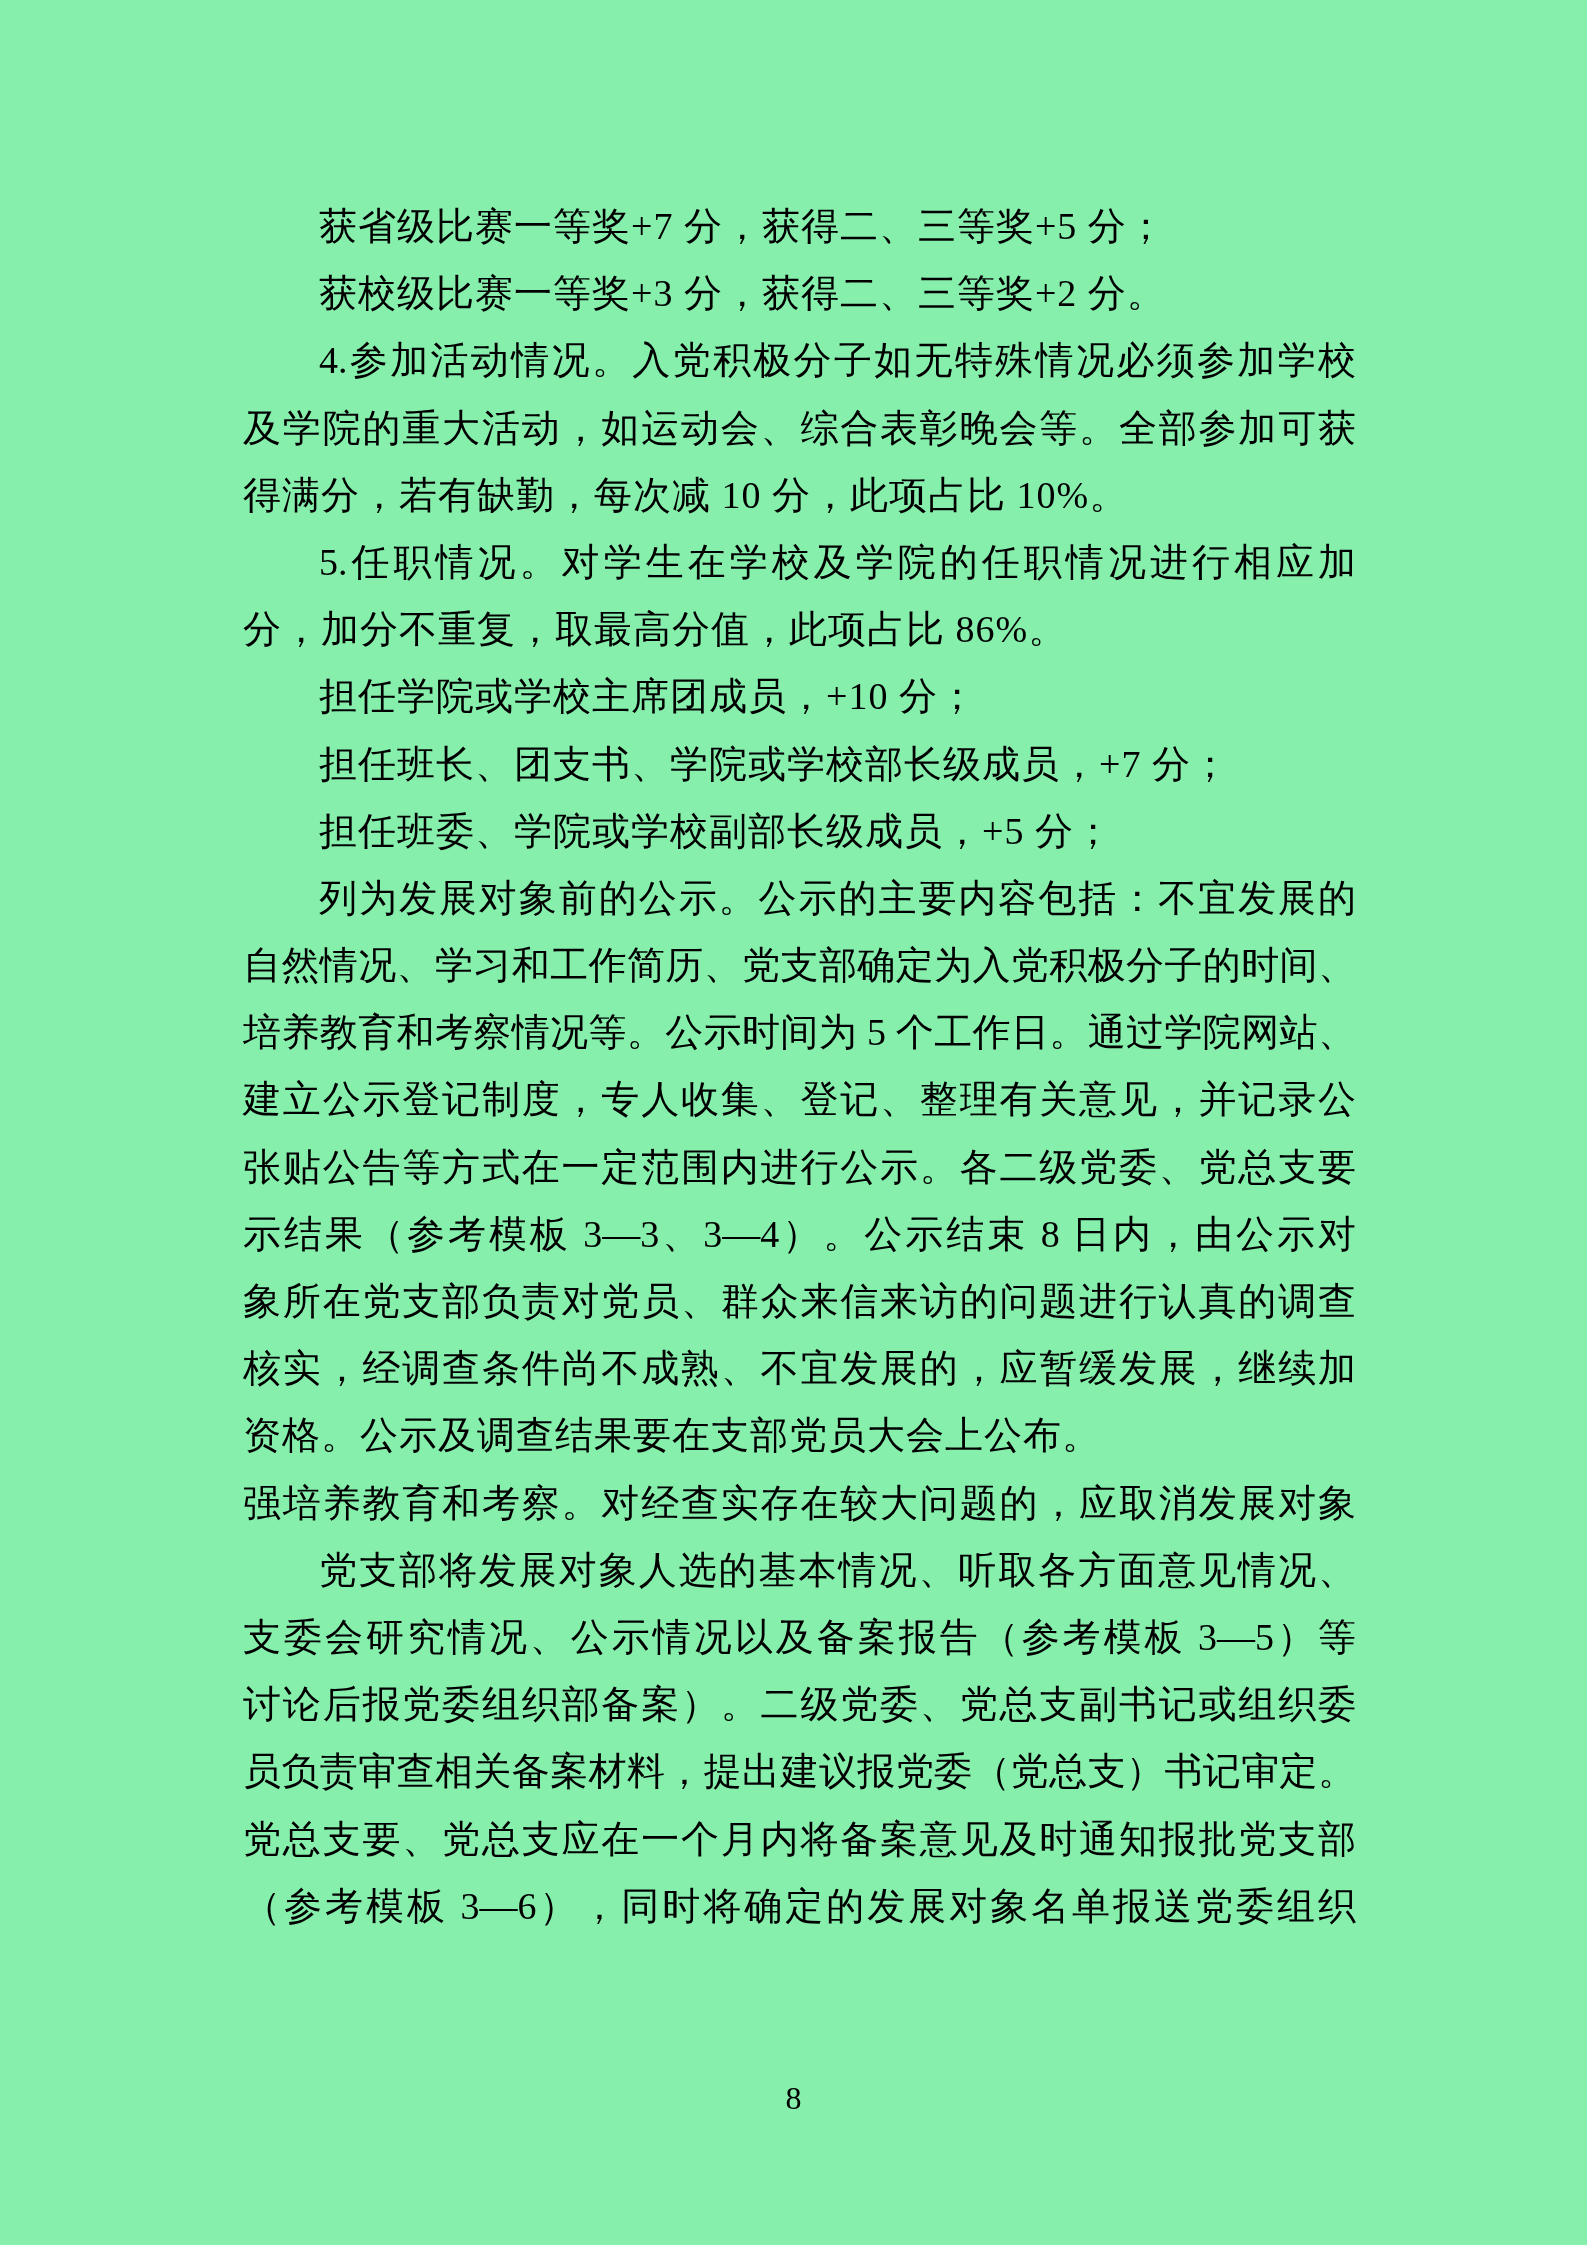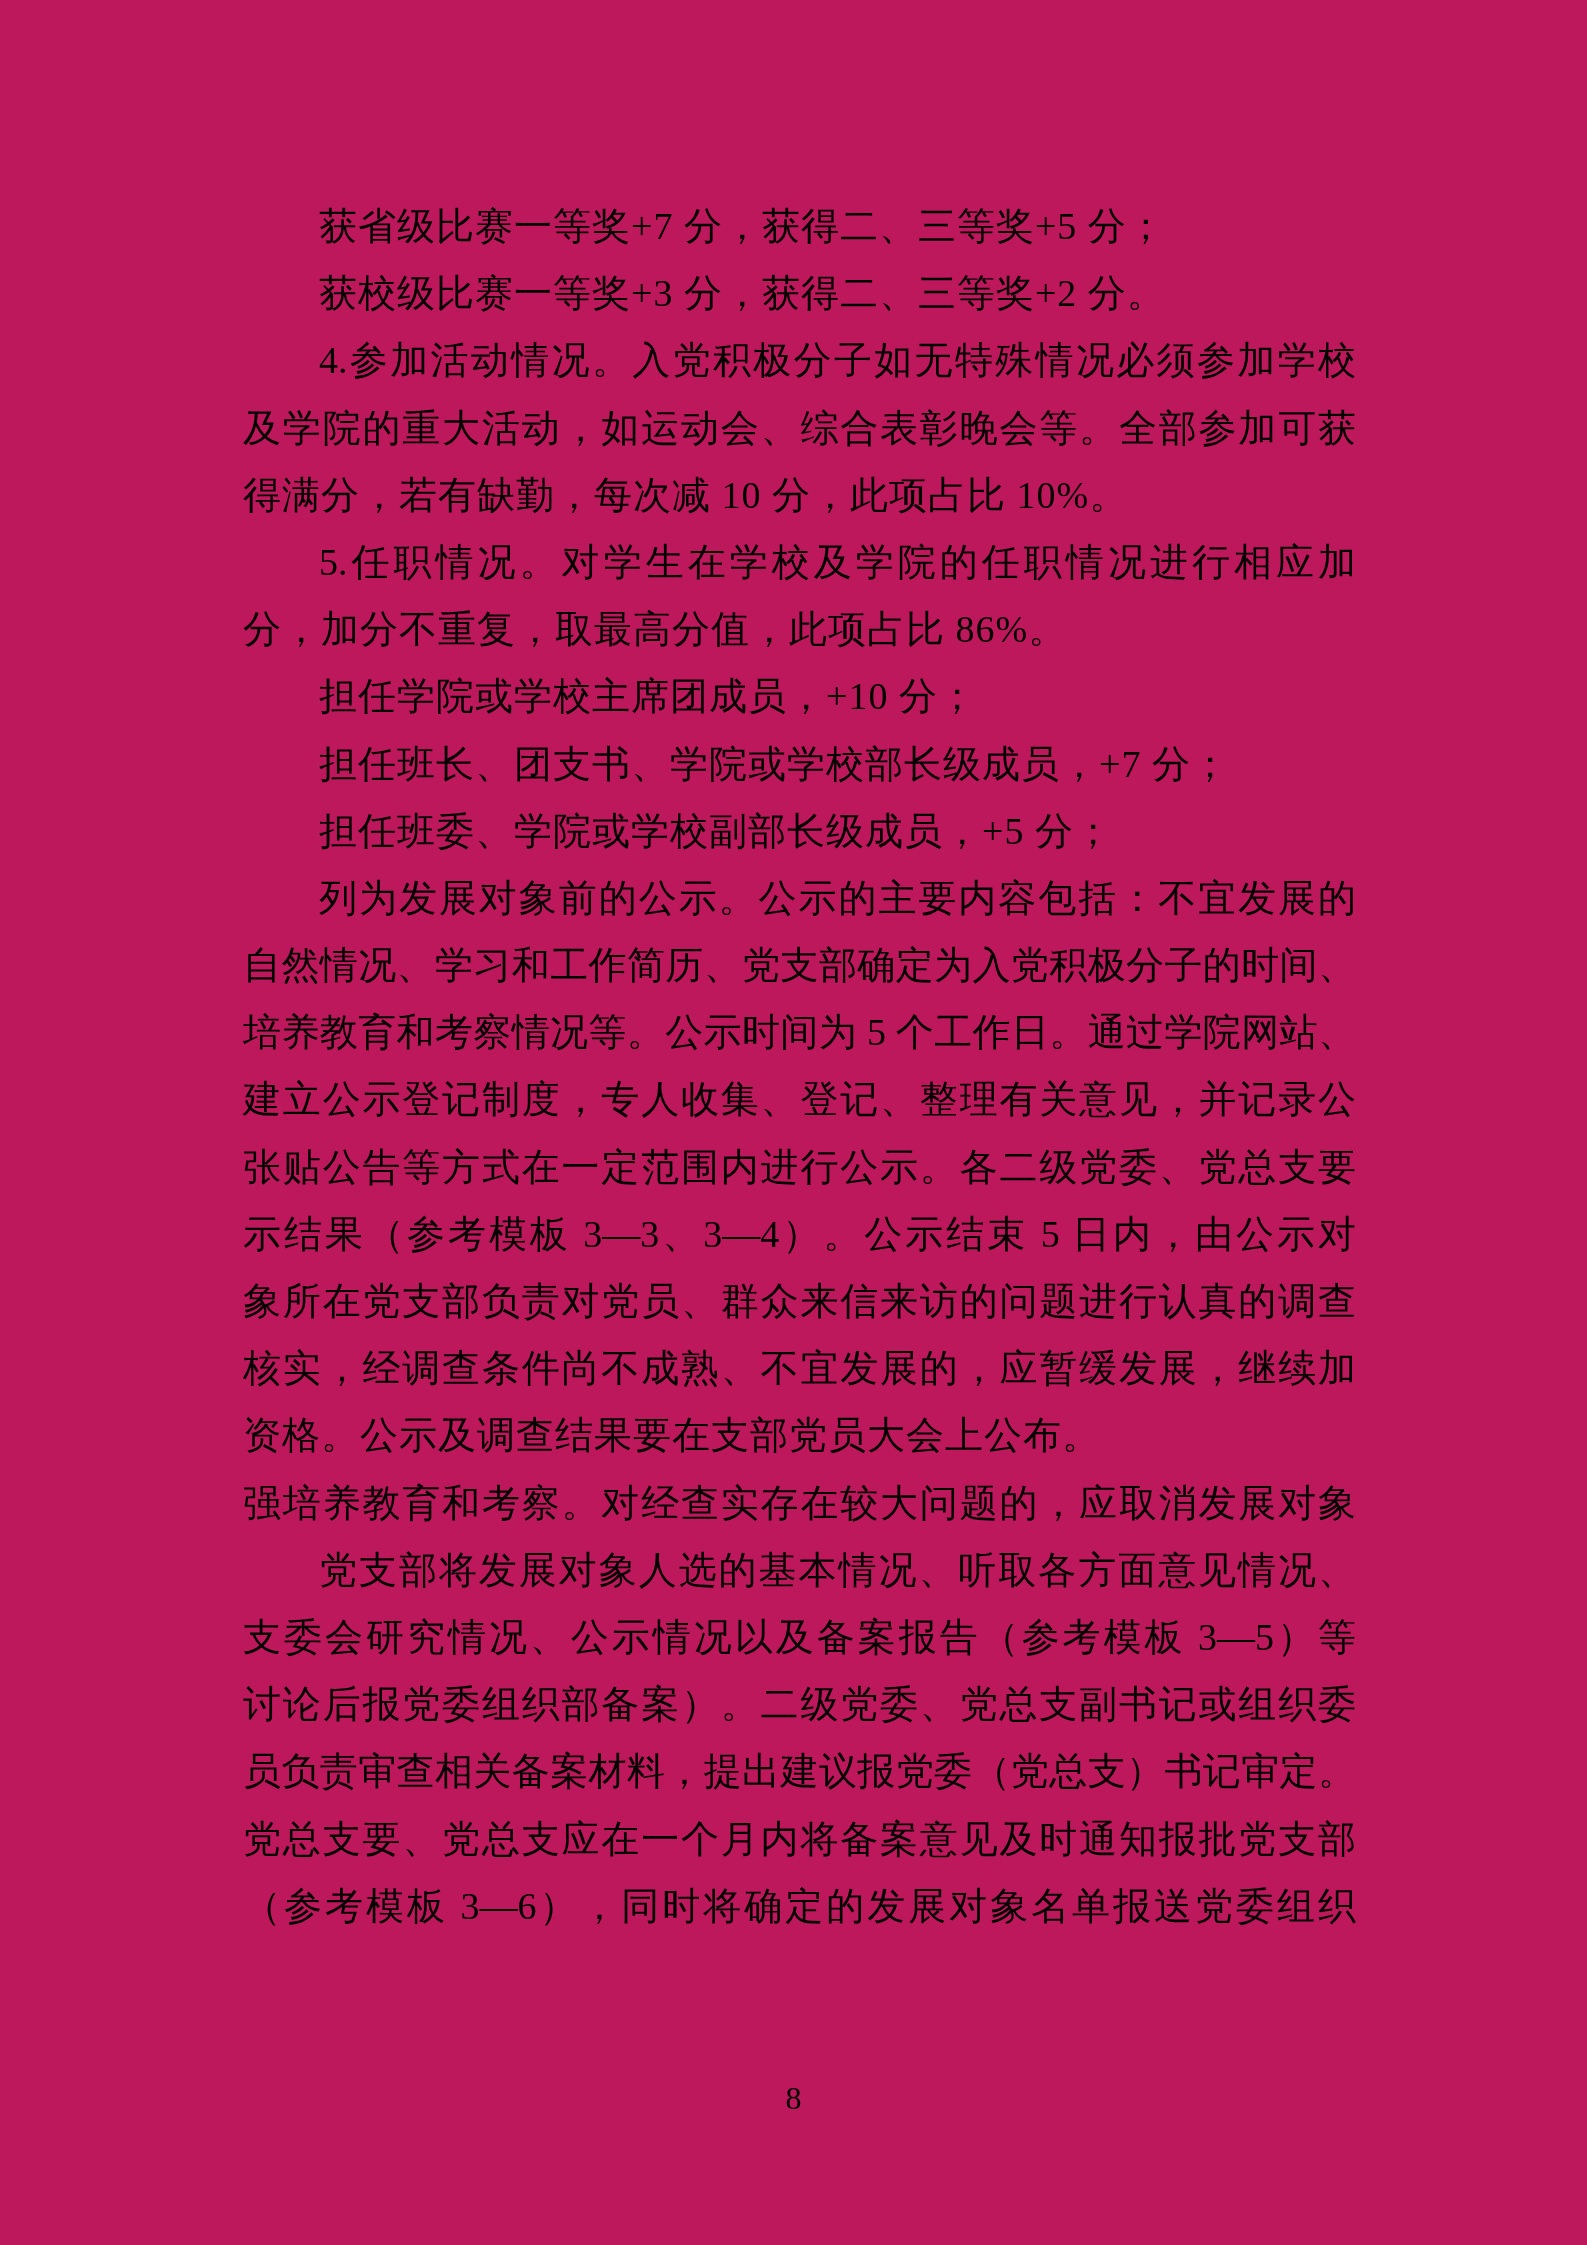--- a/index.html
+++ b/index.html
@@ -4,21 +4,21 @@
 <style>
   html, body {
     margin: 0;
     padding: 0;
     background: #ffffff;
   }
   .page {
     position: relative;
     width: 1587px;
     height: 2245px;
-    background: #be185d;
+    background: #86efac;
     overflow: hidden;
     font-family: "Liberation Serif", "DejaVu Serif", serif;
     color: #000000;
   }
   .text-block {
     position: absolute;
     left: 243px;
     top: 193px;
     width: 1113px;
   }
@@ -65,21 +65,21 @@
     <div class="line indent fill">5.任职情况。对学生在学校及学院的任职情况进行相应加</div>
     <div class="line">分，加分不重复，取最高分值，此项占比 86%。</div>
     <div class="line indent">担任学院或学校主席团成员，+10 分；</div>
     <div class="line indent">担任班长、团支书、学院或学校部长级成员，+7 分；</div>
     <div class="line indent">担任班委、学院或学校副部长级成员，+5 分；</div>
     <div class="line indent fill">列为发展对象前的公示。公示的主要内容包括：不宜发展的</div>
     <div class="line fill">自然情况、学习和工作简历、党支部确定为入党积极分子的时间、</div>
     <div class="line fill">培养教育和考察情况等。公示时间为 5 个工作日。通过学院网站、</div>
     <div class="line fill">建立公示登记制度，专人收集、登记、整理有关意见，并记录公</div>
     <div class="line fill">张贴公告等方式在一定范围内进行公示。各二级党委、党总支要</div>
-    <div class="line fill">示结果（参考模板 3—3、3—4）。公示结束 5 日内，由公示对</div>
+    <div class="line fill">示结果（参考模板 3—3、3—4）。公示结束 8 日内，由公示对</div>
     <div class="line fill">象所在党支部负责对党员、群众来信来访的问题进行认真的调查</div>
     <div class="line fill">核实，经调查条件尚不成熟、不宜发展的，应暂缓发展，继续加</div>
     <div class="line">资格。公示及调查结果要在支部党员大会上公布。</div>
     <div class="line fill">强培养教育和考察。对经查实存在较大问题的，应取消发展对象</div>
     <div class="line indent fill">党支部将发展对象人选的基本情况、听取各方面意见情况、</div>
     <div class="line fill">支委会研究情况、公示情况以及备案报告（参考模板 3—5）等</div>
     <div class="line fill">讨论后报党委组织部备案）。二级党委、党总支副书记或组织委</div>
     <div class="line fill">员负责审查相关备案材料，提出建议报党委（党总支）书记审定。</div>
     <div class="line fill">党总支要、党总支应在一个月内将备案意见及时通知报批党支部</div>
     <div class="line fill">（参考模板 3—6），同时将确定的发展对象名单报送党委组织</div>

